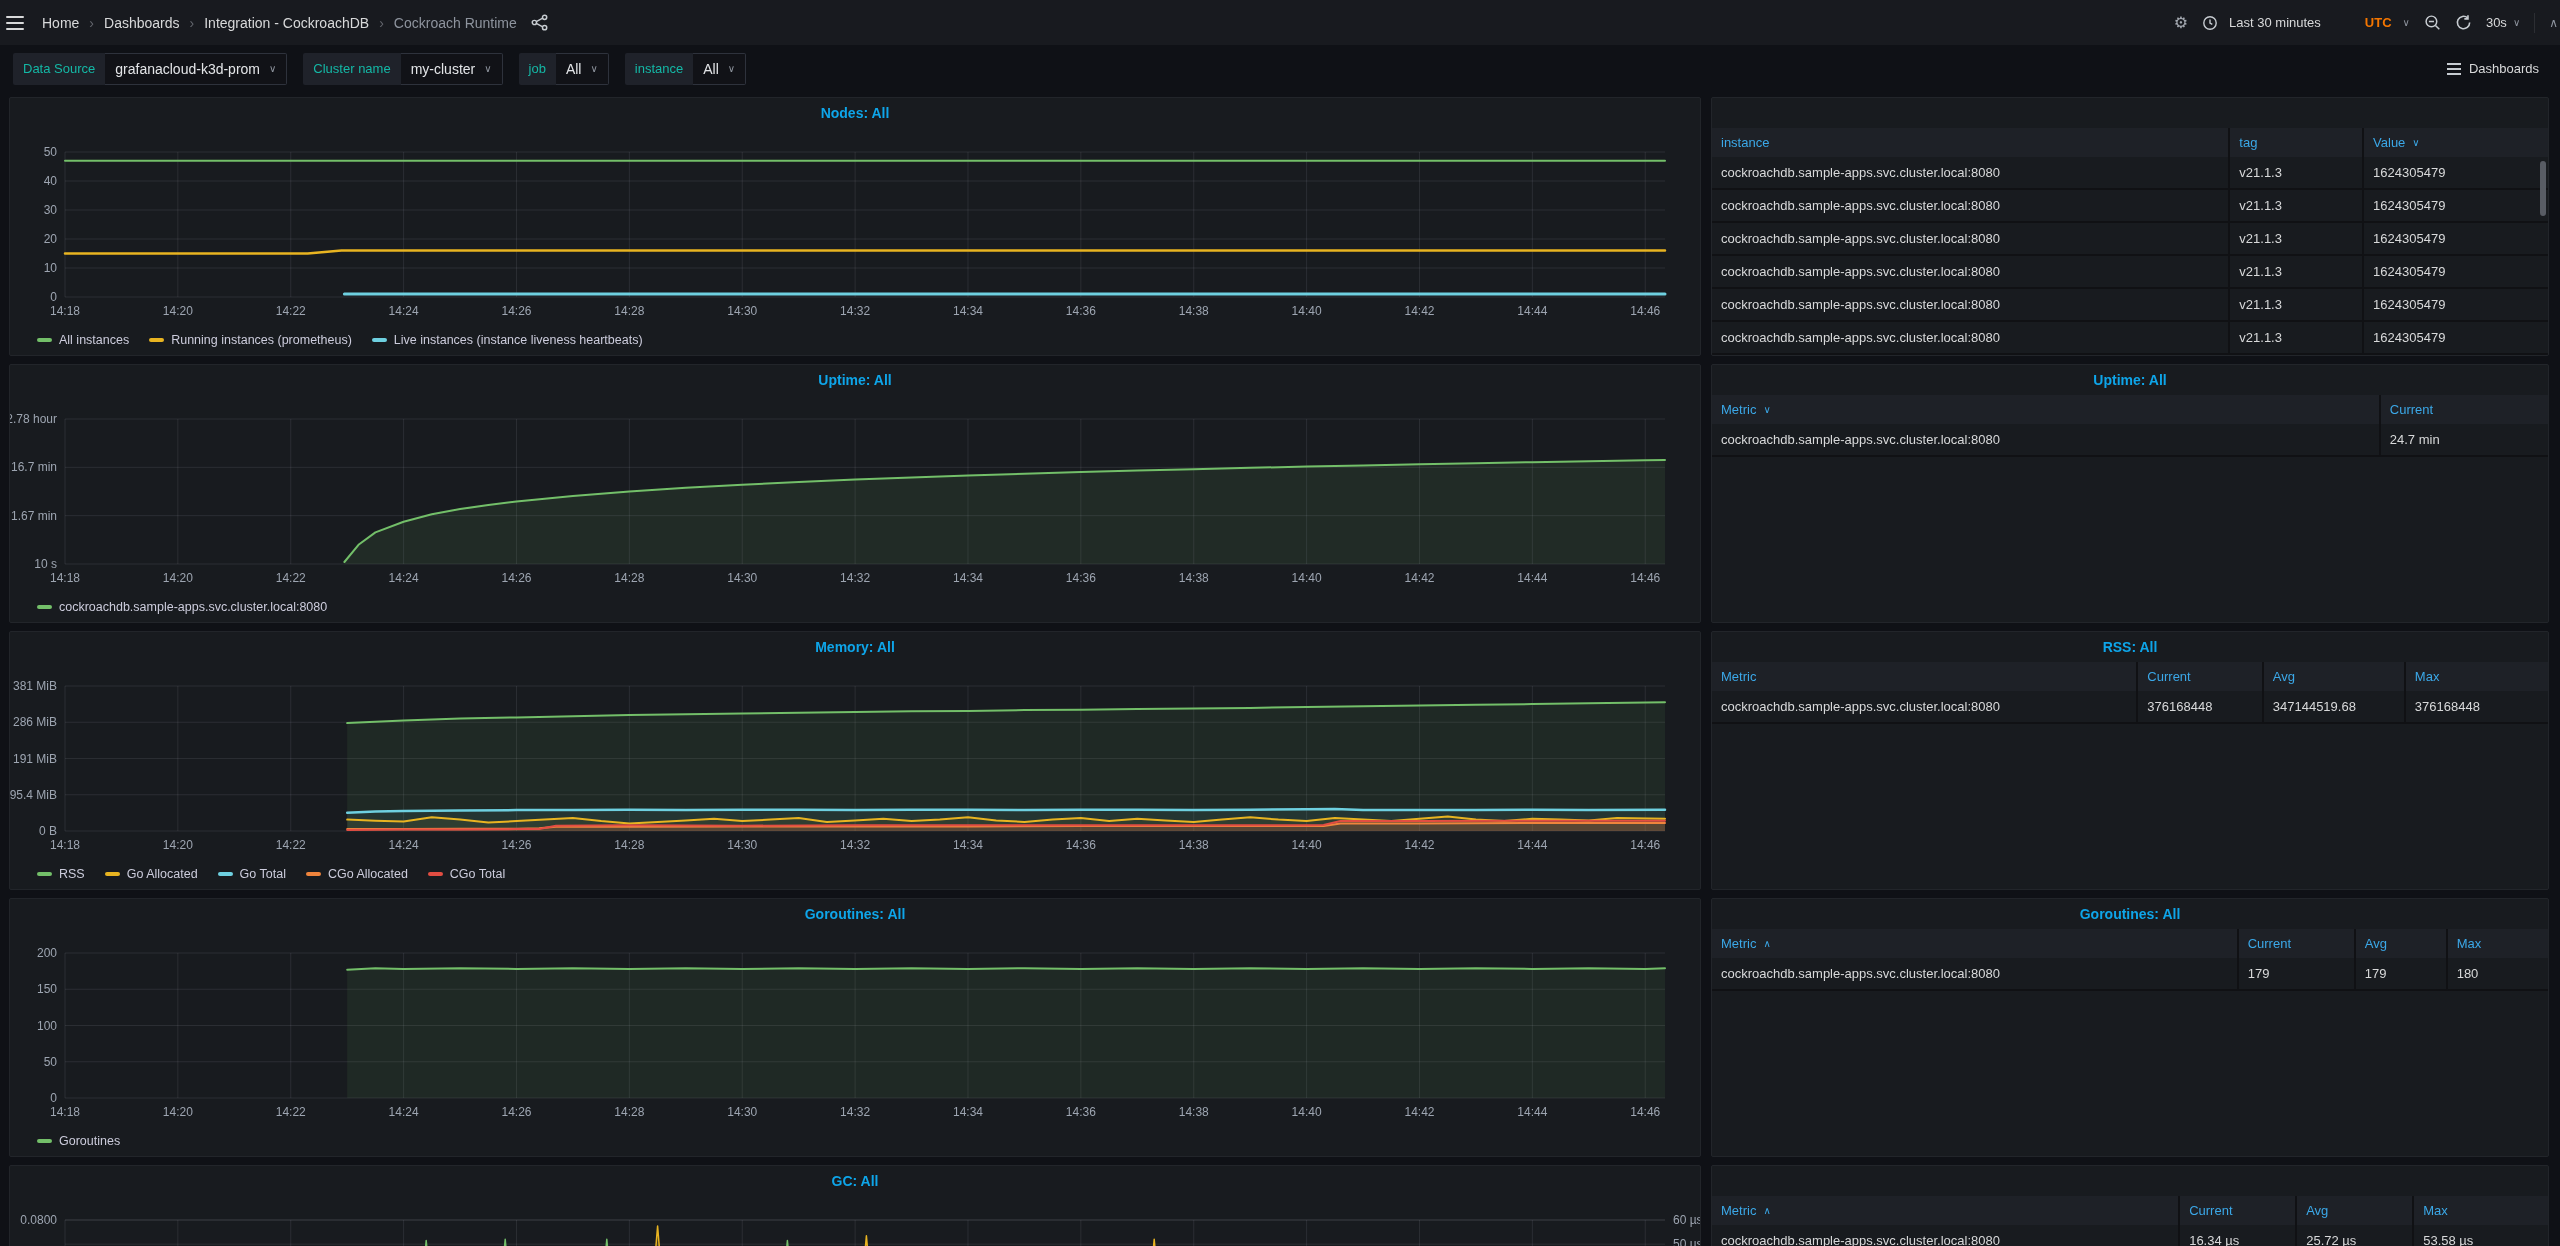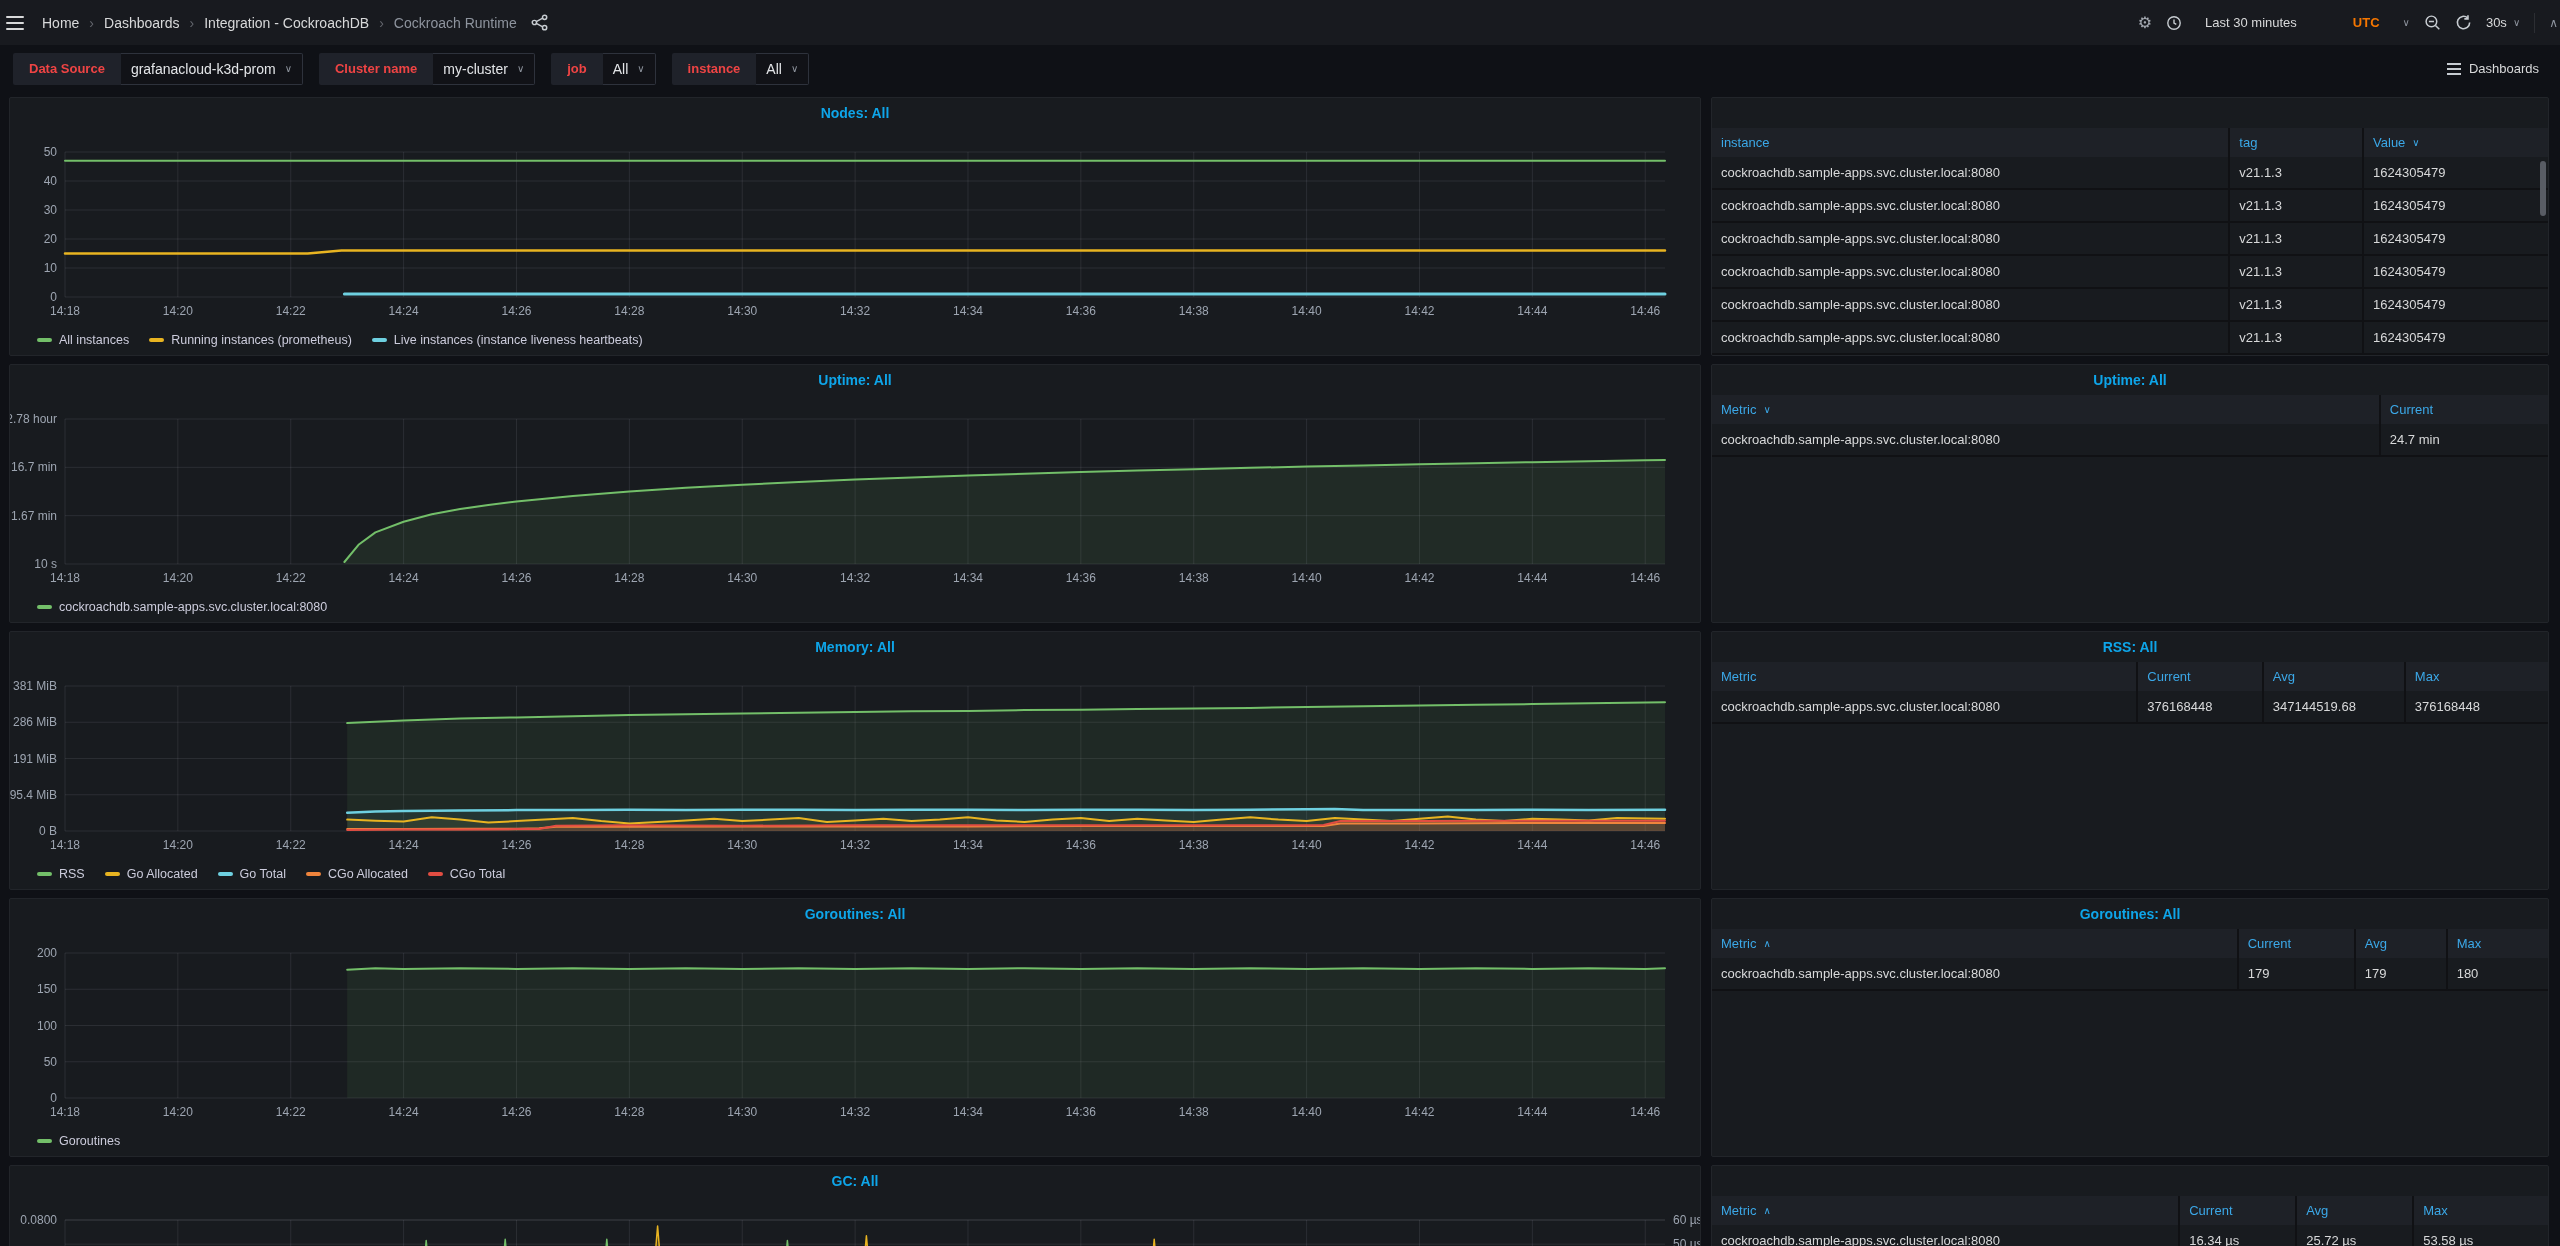--- a/index.html
+++ b/index.html
@@ -16,34 +16,34 @@
   }
   .nav-left { display:flex; align-items:center; gap:14px; }
   .burger { display:flex; flex-direction:column; gap:4px; cursor:pointer; padding:4px;}
   .burger span { width:18px; height:2px; background:#d8d9da; border-radius:1px; }
   .crumbs { display:flex; align-items:center; gap:10px; font-size:14px; font-weight:500;}
   .crumb { color:#d8d9da; cursor:pointer; }
   .crumb.current { color:#8e949e; cursor:default; }
   .crumb-sep { color:#63666d; font-size:14px; }
   .nav-right { display:flex; align-items:center; gap:14px; color:#a3a8b0; }
   .nav-icon { display:flex; align-items:center; cursor:pointer; }
-  .timepick { display:flex; align-items:center; gap:23px; cursor:pointer; }
+  .timepick { display:flex; align-items:center; gap:11px; cursor:pointer; }
   .timepick .trange { color:#d8d9da; font-weight:500; }
   .timepick .tz { color:#f57600; font-weight:700;margin-left:33px; }
   .caret { color:#8e949e; font-size:10px; }
   .interval { display:flex; align-items:center; gap:6px; cursor:pointer; color:#d8d9da; font-weight:500;}
   .vdiv { width:1px; height:20px; background:#2c2e33; }
   .gear { font-size:16px; line-height:1; }
   
   .filterbar { height:47px; display:flex; align-items:center; justify-content:space-between; padding:0 13px; }
   .vars { display:flex; align-items:center; gap:16px; }
   .var { display:flex; align-items:stretch; height:32px; }
   .var-label {
-    background:#1f222a; color:#ef4444; font-weight:700; font-size:13px;
-    display:flex; align-items:center; padding:0 16px; border-radius:2px 0 0 2px;
+    background:#1f222a; color:#14b8a6; font-weight:400; font-size:13px;
+    display:flex; align-items:center; padding:0 10px; border-radius:2px 0 0 2px;
   }
   .var-value {
     background:#111217; border:1px solid #2e323c; border-left:none; border-radius:0 2px 2px 0;
     display:flex; align-items:center; gap:9px; padding:0 10px; font-size:14px; font-weight:500;
     color:#e3e5e8; cursor:pointer;
   }
   .dash-btn { display:flex; align-items:center; gap:8px; font-weight:500; color:#d8d9da; cursor:pointer; padding:6px 8px;}
   .list-icon { display:flex; flex-direction:column; gap:3px; }
   .list-icon span { width:14px; height:2px; background:#c7ccd1; }
   

